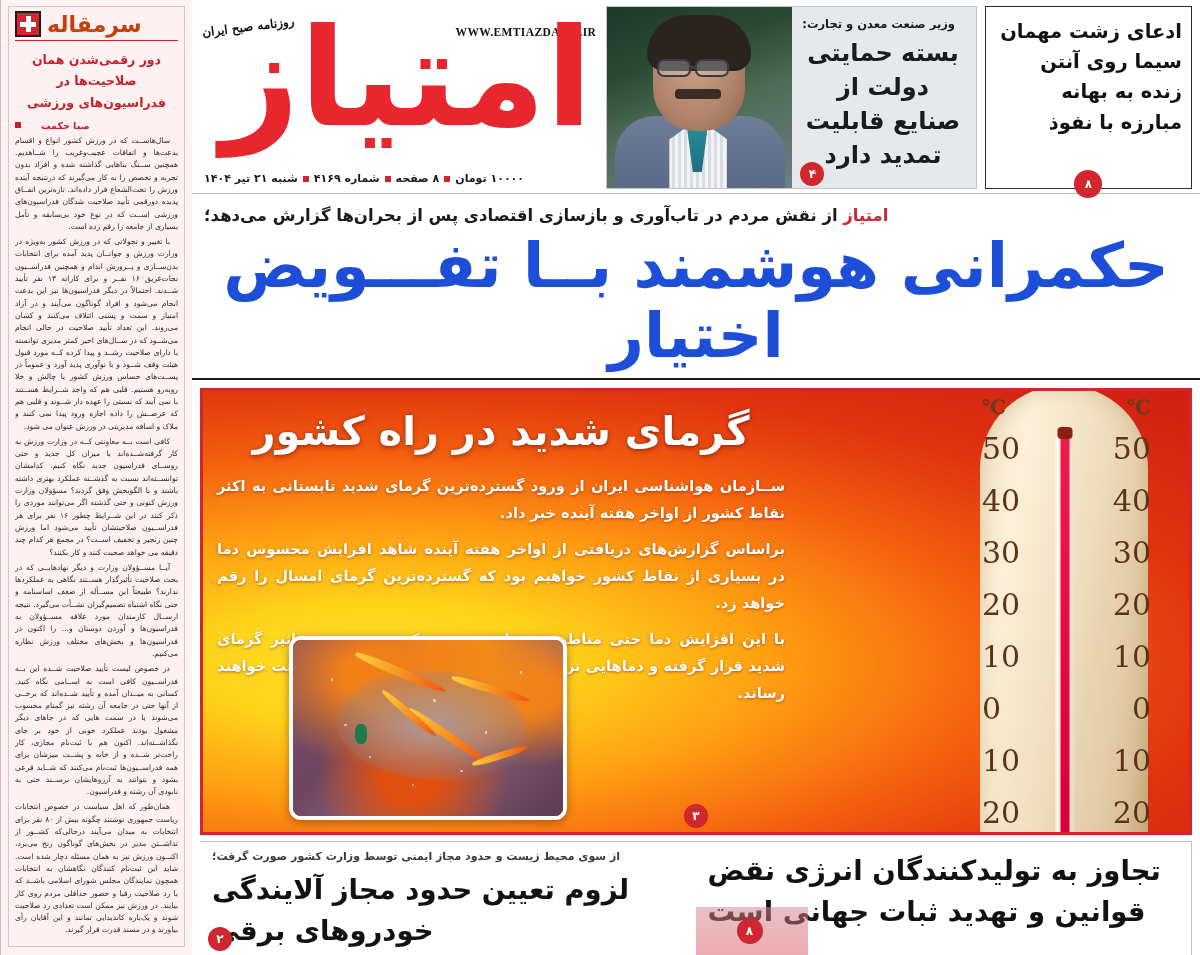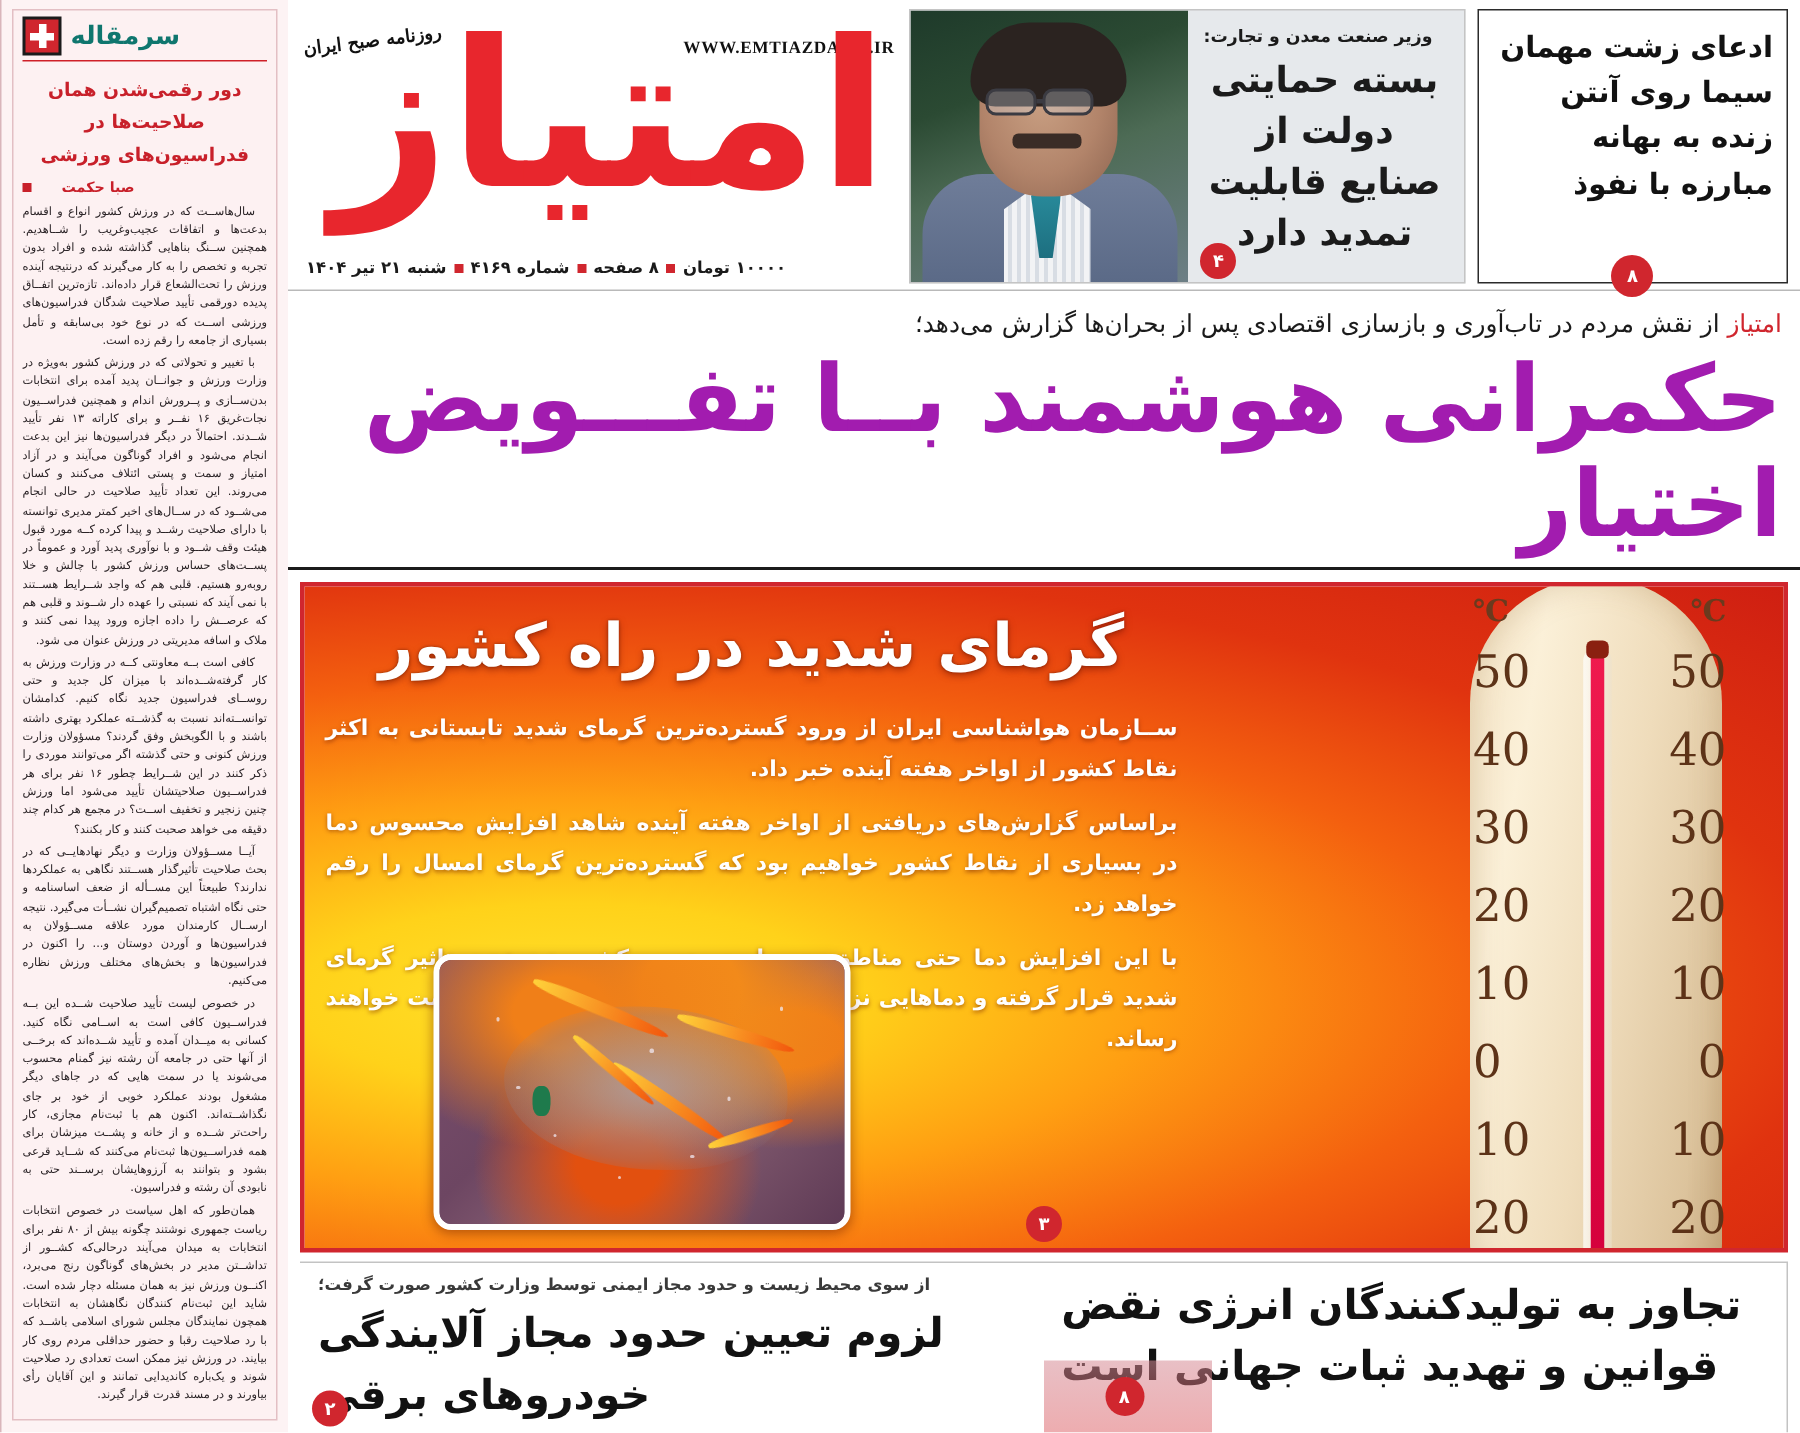--- a/index.html
+++ b/index.html
@@ -54,22 +54,22 @@
     width: 22px; height: 22px; background: #d0262e;
     position: relative;
   }
   .plus-badge .inner::before,
   .plus-badge .inner::after {
     content:""; position:absolute; background:#fff;
   }
   .plus-badge .inner::before { left: 8.5px; top: 3px; width: 5px; height: 16px; }
   .plus-badge .inner::after  { top: 8.5px; left: 3px; height: 5px; width: 16px; }
   .sermaghale-label {
-    color: #0f766e;
-    font-size: 17px; font-weight: bold;
+    color: #c2410c;
+    font-size: 22px; font-weight: bold;
     letter-spacing: -0.5px;
   }
   .editorial-title {
     color: #c8202a;
     font-size: 12.5px; font-weight: bold;
     text-align: center; line-height: 1.7;
     padding: 2px 2px 6px 2px;
   }
   .editorial-byline {
     display: flex; flex-direction: row-reverse;
@@ -230,27 +230,27 @@
     font-size: 12px; font-weight: bold;
     display: flex; align-items: center; justify-content: center;
   }
 
   
   .lead {
     padding: 12px 12px 2px 12px;
     border-bottom: 2px solid #1b1b1b;
   }
   .lead-kicker {
-    font-size: 16.5px; font-weight: normal; color: #1b1b1b;
-    text-align: right; margin-bottom: 6px; letter-spacing: -0.3px;
+    font-size: 16.5px; font-weight: bold; color: #1b1b1b;
+    text-align: left; margin-bottom: 6px; letter-spacing: -0.3px;
   }
   .lead-kicker .brand { color: #d0262e; }
   .lead-headline {
-    font-size: 62px; font-weight: bold; color: #a21caf;
-    text-align: right; line-height: 1.12;
+    font-size: 62px; font-weight: bold; color: #1d4ed8;
+    text-align: center; line-height: 1.12;
     letter-spacing: -1.5px;
     margin-bottom: 6px;
   }
 
   
   .feature {
     position: relative;
     height: 450px;
     margin: 8px 8px 0 8px;
     border: 3px solid #d0262e;

